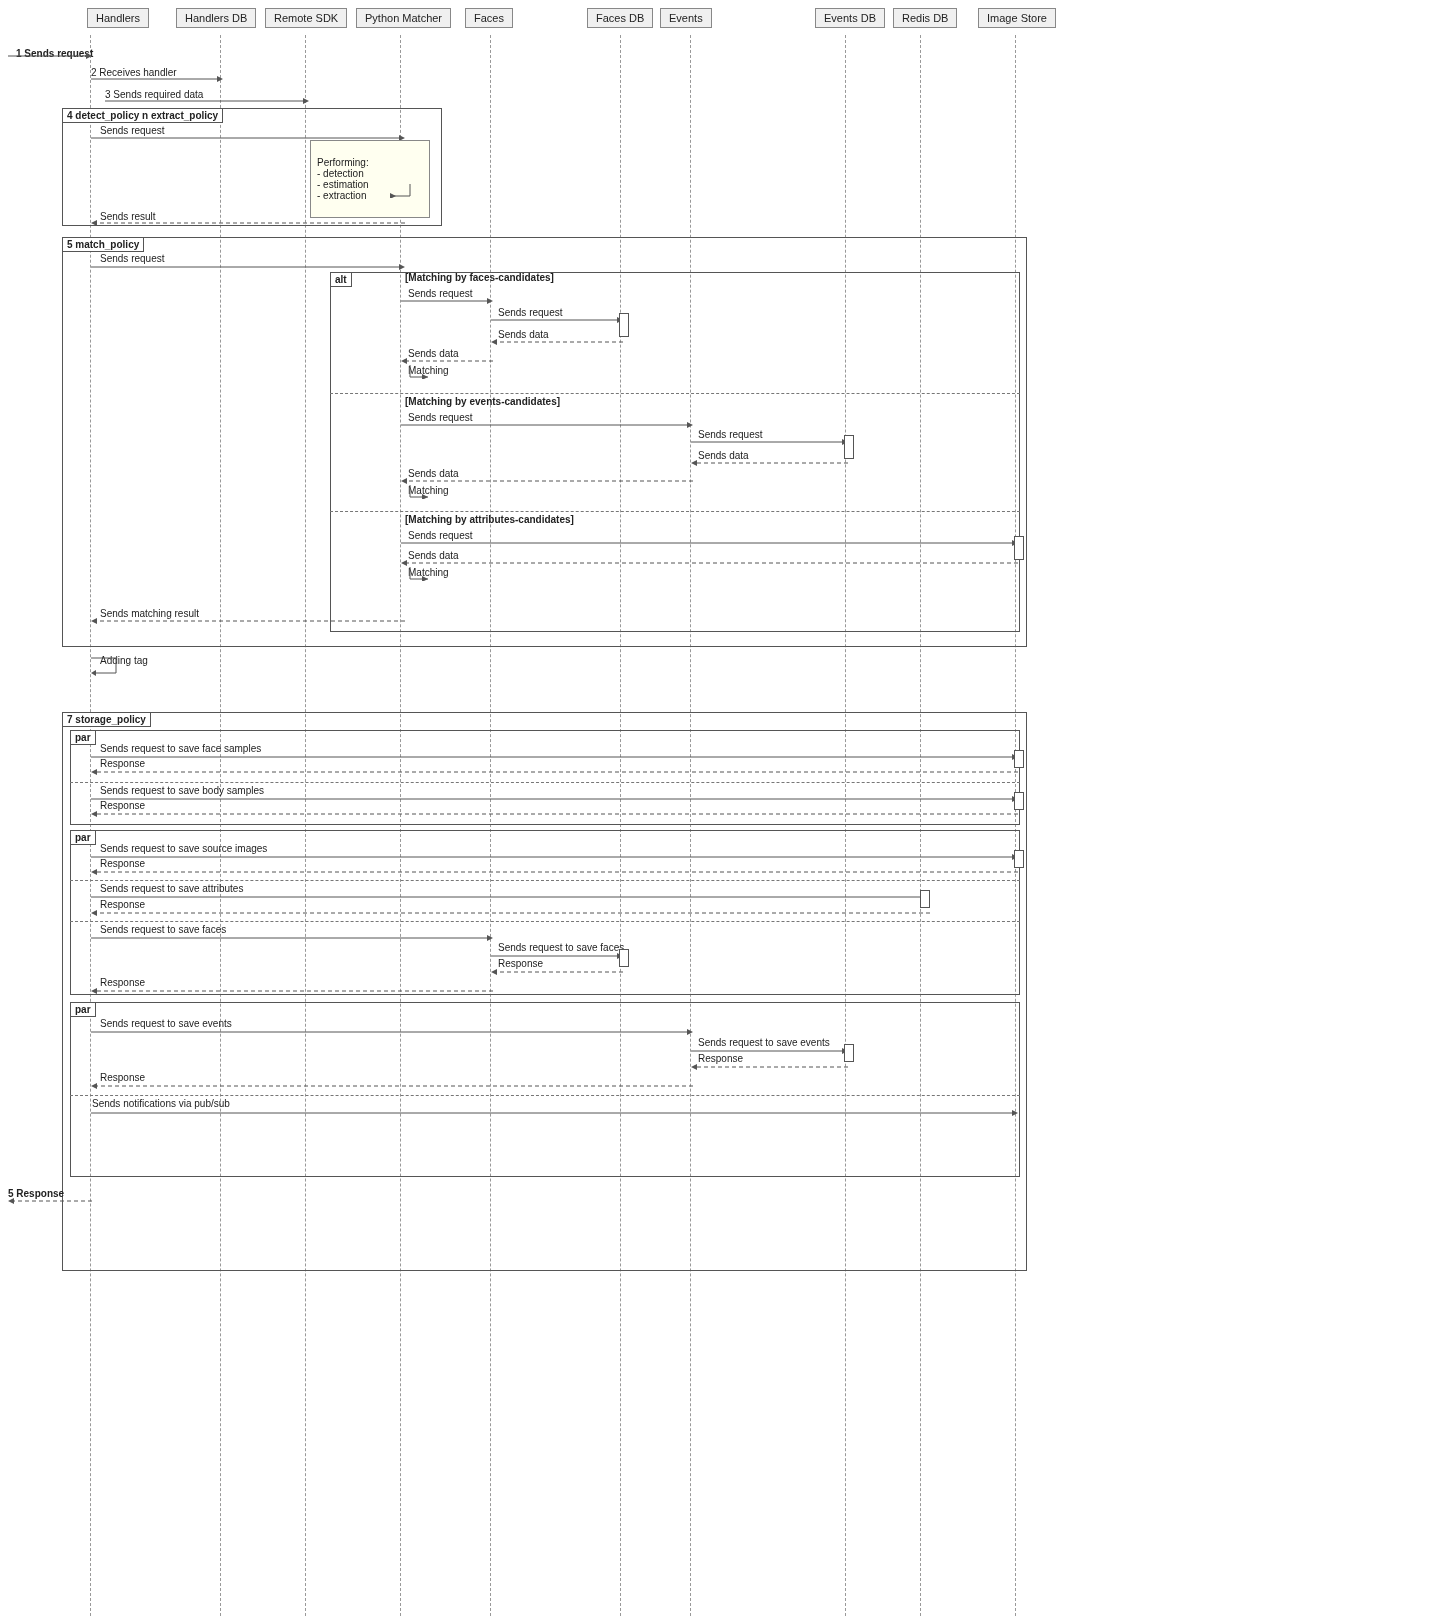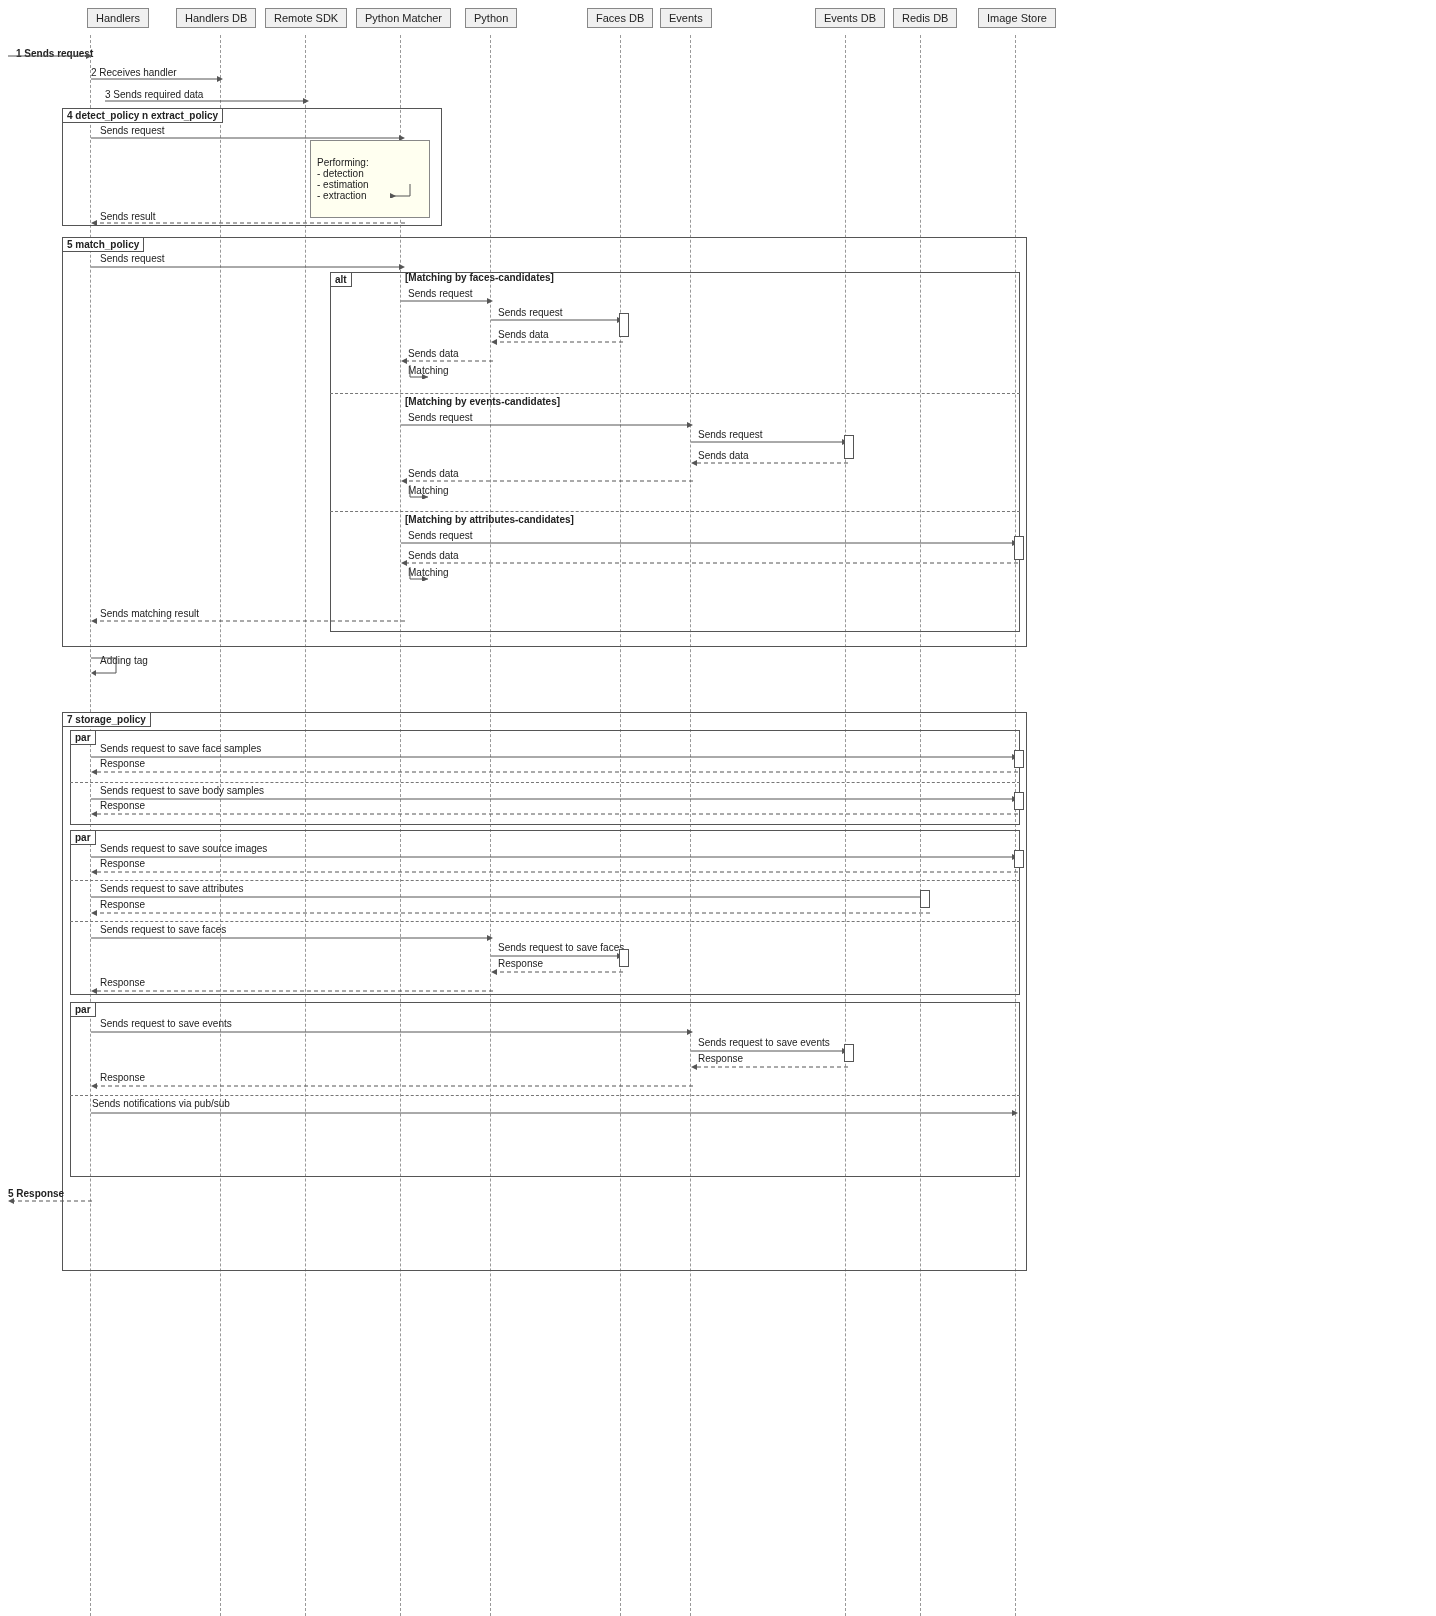--- a/index.html
+++ b/index.html
@@ -85,21 +85,21 @@
   </style>
 </head>
 <body>
 
 <div class="diagram-container">
 
   <div class="lifeline-header" style="left:55px; top:8px;margin-left:32px;">Handlers</div>
   <div class="lifeline-header" style="left:176px; top:8px;">Handlers DB</div>
   <div class="lifeline-header" style="left:265px; top:8px;">Remote SDK</div>
   <div class="lifeline-header" style="left:356px; top:8px;">Python Matcher</div>
-  <div class="lifeline-header" style="left:465px; top:8px;">Python</div>
+  <div class="lifeline-header" style="left:465px; top:8px;">Faces</div>
   <div class="lifeline-header" style="left:587px; top:8px;">Faces DB</div>
   <div class="lifeline-header" style="left:660px; top:8px;">Events</div>
   <div class="lifeline-header" style="left:815px; top:8px;">Events DB</div>
   <div class="lifeline-header" style="left:893px; top:8px;">Redis DB</div>
   <div class="lifeline-header" style="left:978px; top:8px;">Image Store</div>
 
   <div class="lifeline-line" style="left:90px; top:35px; bottom:0;"></div>
 
   <div class="lifeline-line" style="left:220px; top:35px; bottom:0;"></div>
 

